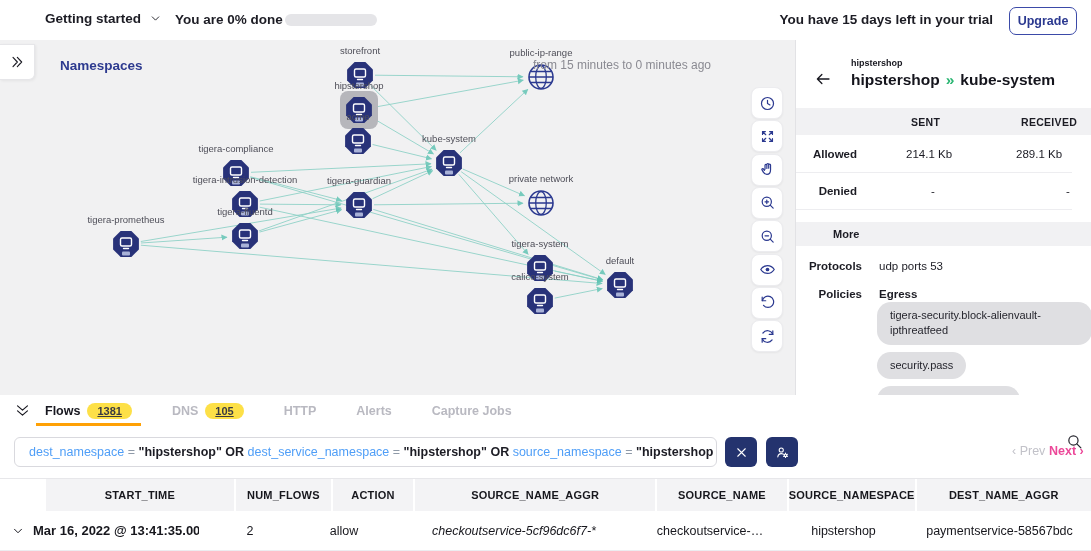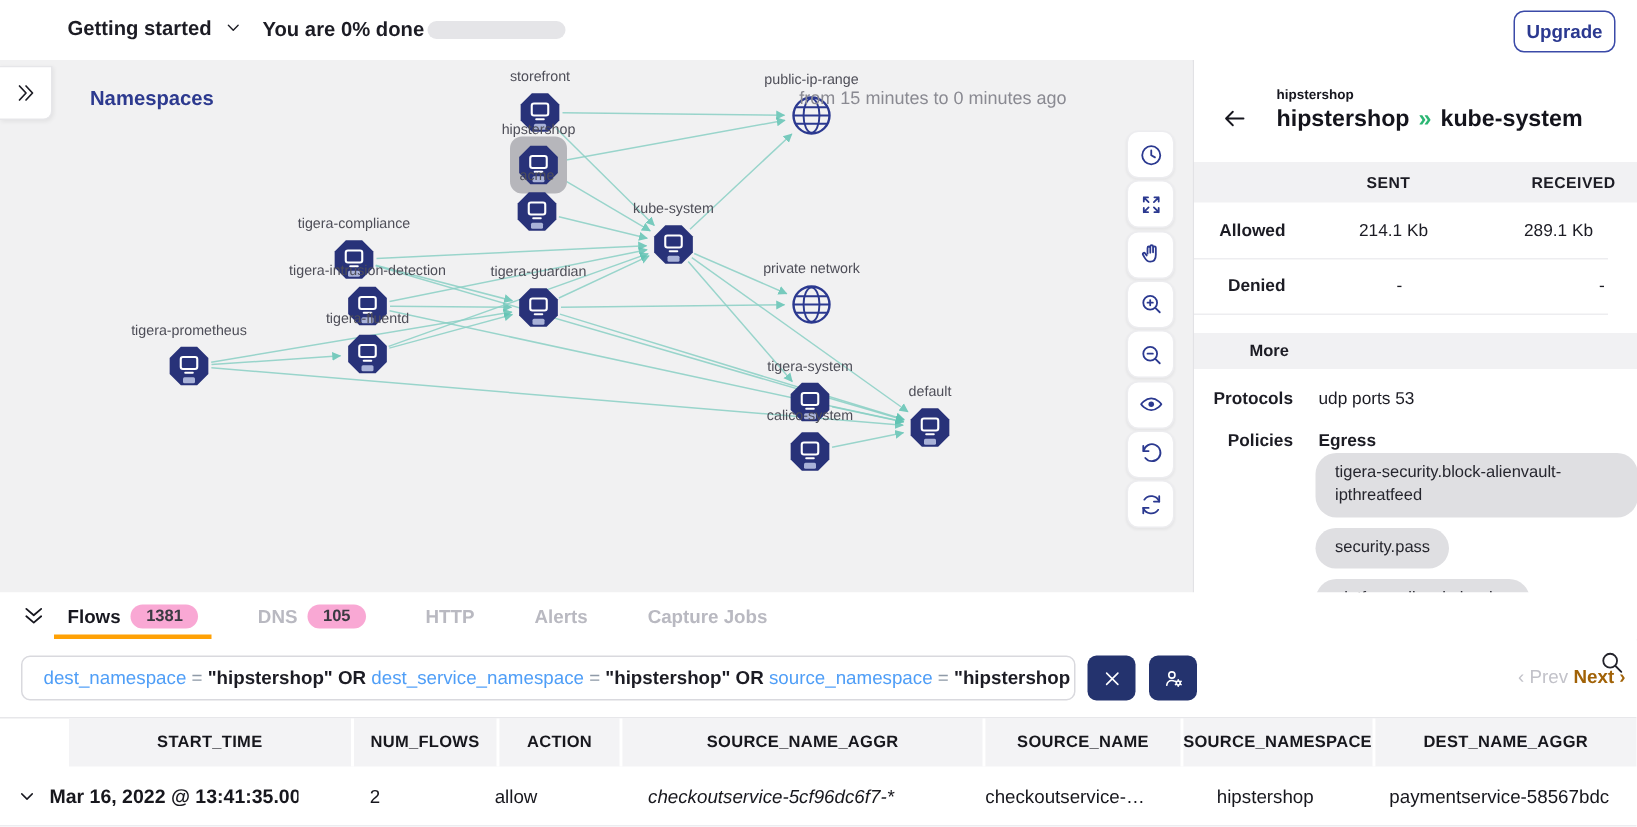--- a/index.html
+++ b/index.html
@@ -41,37 +41,37 @@
   .kv-value{position:absolute;left:83px;font-size:11.5px;}
   .pills{position:absolute;left:81px;top:262px;display:flex;flex-direction:column;gap:7px;align-items:flex-start;}
   .pill{background:#dfdfe2;border-radius:14px;padding:6px 13px;font-size:11px;color:#26262e;max-width:205px;line-height:1.4;cursor:pointer;}
   
   .tabs-bar{position:absolute;left:0;top:395px;width:1091px;height:31px;background:#fff;border-bottom:1px solid #ececef;display:flex;align-items:stretch;}
   .collapse-btn{position:absolute;left:14px;top:7px;width:17px;height:17px;color:#17171f;cursor:pointer;}
   .tabs{position:absolute;left:36px;top:0;height:31px;display:flex;}
   .tab{position:relative;display:flex;align-items:center;gap:7px;padding:0 9px;margin-right:22px;cursor:pointer;}
   .tab .tab-label{font-size:12.5px;font-weight:700;color:#b9b9c1;}
   .tab.active .tab-label{color:#17171f;}
-  .tab .badge{background:#f9a8d4;border-radius:10px;padding:2px 10px;font-size:11px;font-weight:700;color:#3a3a42;}
+  .tab .badge{background:#fde047;border-radius:10px;padding:2px 10px;font-size:11px;font-weight:700;color:#3a3a42;text-decoration:underline;}
   .tab.active:after{content:"";position:absolute;left:0;right:0;bottom:0;height:3px;background:#ffa105;}
   
   .search-row{position:absolute;left:0;top:426px;width:1091px;height:52px;background:#fff;}
   .search-input{position:absolute;left:14px;top:11px;width:703px;height:30px;border:1.5px solid #d9d9de;border-radius:6px;
     box-sizing:border-box;display:flex;align-items:center;overflow:hidden;padding:0 30px 0 14px;white-space:pre;cursor:text;background:#fff;}
   .search-input span{font-size:12.5px;}
   .tok-field{color:#4f9ef7;font-weight:500;}
   .tok-op{color:#8f9aa8;}
   .tok-value{color:#1c1c24;font-weight:700;}
   .tok-kw{color:#1c1c24;font-weight:600;}
   .search-ic{position:absolute;right:8px;top:7px;width:17px;height:17px;color:#23232b;}
   .sq-btn{position:absolute;top:11px;width:32px;height:30px;background:#24336e;border-radius:6px;display:flex;align-items:center;justify-content:center;color:#fff;cursor:pointer;}
   .sq-btn .ic{width:15px;height:15px;}
   .showing{position:absolute;left:835px;top:17px;font-weight:700;font-size:13.5px;}
   .pager-prev{position:absolute;left:1012px;top:18px;font-size:12.5px;color:#c2c2c9;cursor:pointer;}
-  .pager-next{position:absolute;left:1049px;top:18px;font-size:12.5px;color:#a16207;font-weight:700;cursor:pointer;text-align:center;}
+  .pager-next{position:absolute;left:1049px;top:18px;font-size:12.5px;color:#ec4899;font-weight:700;cursor:pointer;text-align:center;}
   
   .ftable{position:absolute;left:0;top:478px;width:1091px;}
   .thead{display:flex;height:32px;border-top:1px solid #e7e7ea;}
   .th{background:#f3f3f5;border-right:2px solid #fff;display:flex;align-items:center;justify-content:center;
     font-size:11px;font-weight:700;letter-spacing:.2px;color:#17171d;box-sizing:border-box;}
   .th:last-child{border-right:none;}
   .trow{display:flex;height:39px;border-bottom:1px solid #ececf0;background:#fff;cursor:pointer;}
   .td{display:flex;align-items:center;justify-content:center;font-size:12.5px;font-weight:500;color:#17171d;
     box-sizing:border-box;overflow:hidden;white-space:nowrap;}
   .td.first{justify-content:flex-start;padding-left:33px;position:relative;font-weight:700;font-size:13px;}
@@ -85,20 +85,21 @@
   <div class="gs-menu">
     <span>Getting started</span>
     <span class="ic">
         <svg viewBox="0 0 24 24" fill="none" stroke="currentColor" stroke-width="1.7" stroke-linecap="round" stroke-linejoin="round">
           <path d="M6 9l6 6 6-6"></path>
         </svg>
       </span>
   </div>
   <div class="done-label">You are 0% done</div>
   <div class="progress"></div>
+  <div class="trial">You have 15 days left in your trial</div>
   <div class="upgrade">Upgrade</div>
 </div>
 
 <div class="graph-panel">
   <div id="graph-canvas-wrap"><svg width="795" height="355" viewBox="0 0 795 355">
         <defs>
           <marker id="arr" markerWidth="7" markerHeight="7" refX="5.5" refY="3.5" orient="auto">
             <path d="M0 .5L6 3.5L0 6.5Z" fill="#62c4b4"></path>
           </marker>
         </defs>

